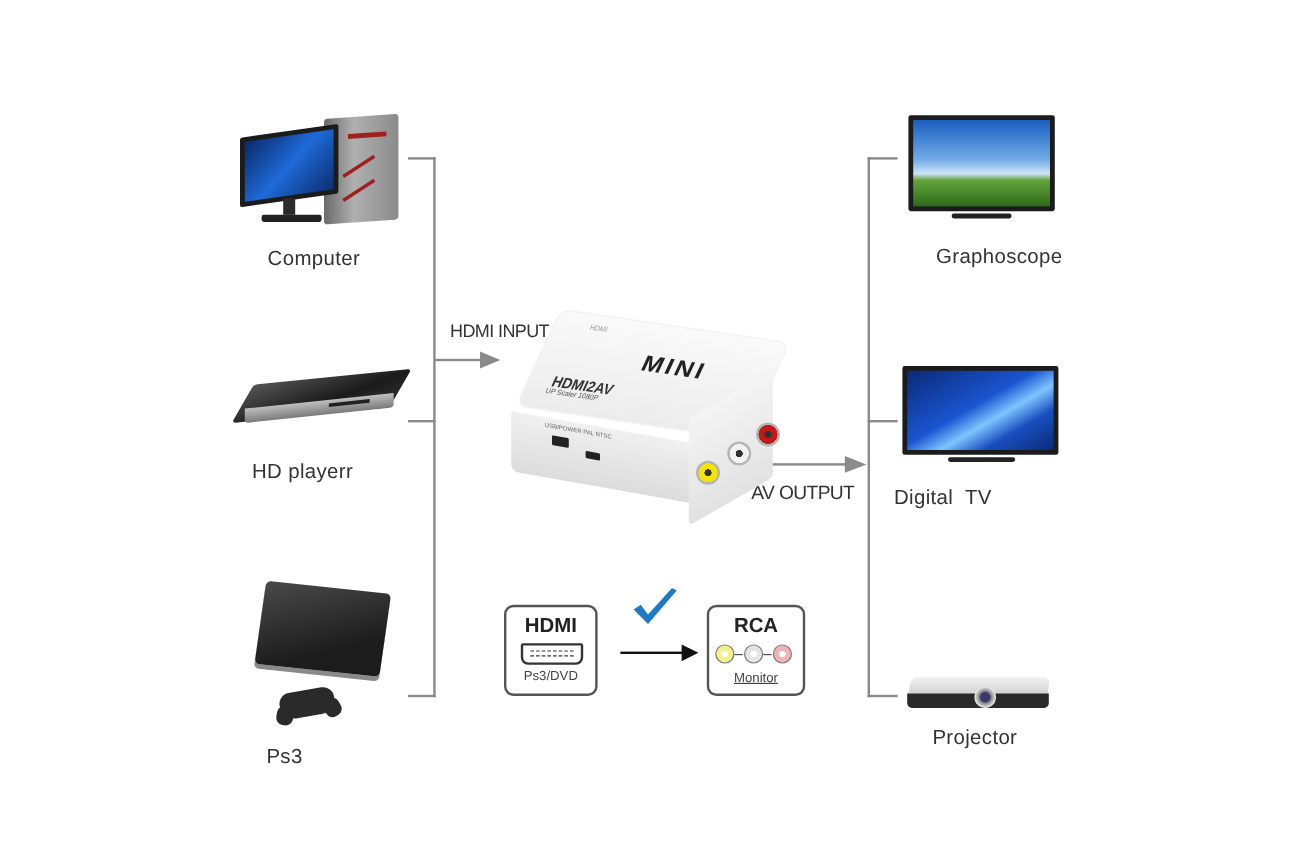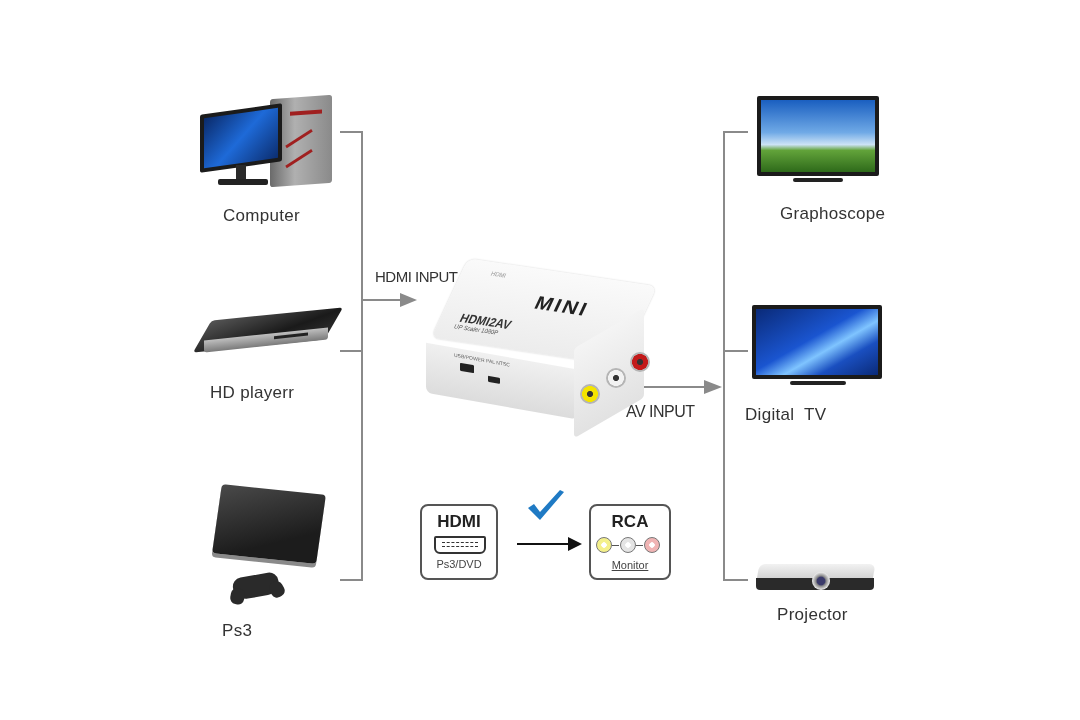--- a/index.html
+++ b/index.html
@@ -27,21 +27,21 @@
 <div class="abs" style="left:400px;top:293px;width:0;height:0;border-top:7px solid transparent;border-bottom:7px solid transparent;border-left:17px solid #8a8a8a;"></div>
 <div class="flow-label" style="left:375px;top:268px;">HDMI INPUT</div>
 
 <div class="line" style="left:723px;top:131px;width:2px;height:450px;"></div>
 <div class="line" style="left:723px;top:131px;width:25px;height:2px;"></div>
 <div class="line" style="left:723px;top:350px;width:25px;height:2px;"></div>
 <div class="line" style="left:723px;top:579px;width:25px;height:2px;"></div>
 
 <div class="line" style="left:640px;top:386px;width:66px;height:2px;"></div>
 <div class="abs" style="left:704px;top:380px;width:0;height:0;border-top:7px solid transparent;border-bottom:7px solid transparent;border-left:18px solid #8a8a8a;"></div>
-<div class="flow-label" style="left:626px;top:403px;font-size:16px;">AV INPUT</div>
+<div class="flow-label" style="left:626px;top:403px;font-size:16px;">AV OUTPUT</div>
 
 <div class="abs" style="left:200px;top:95px;width:140px;height:100px;">
 
   <div class="abs" style="left:70px;top:2px;width:62px;height:88px;background:linear-gradient(90deg,#6a6a6a,#b0b0b0 40%,#8a8a8a);border-radius:3px;transform:skewY(-4deg);">
     <div class="abs" style="left:20px;top:14px;width:32px;height:4px;background:#a02020;"></div>
     <div class="abs" style="left:14px;top:40px;width:30px;height:3px;background:#a02020;transform:rotate(-30deg);"></div>
     <div class="abs" style="left:14px;top:60px;width:30px;height:3px;background:#a02020;transform:rotate(-30deg);"></div>
   </div>
 
   <div class="monitor" style="left:0;top:14px;width:82px;height:58px;transform:skewY(-8deg);">

